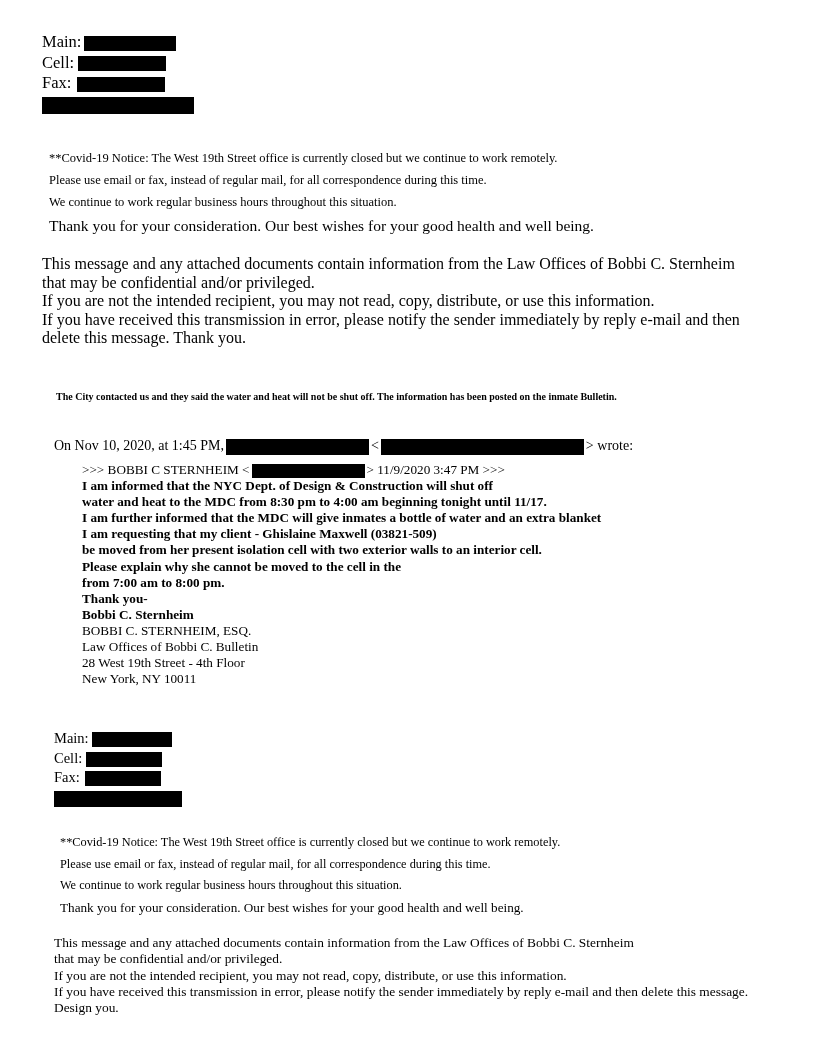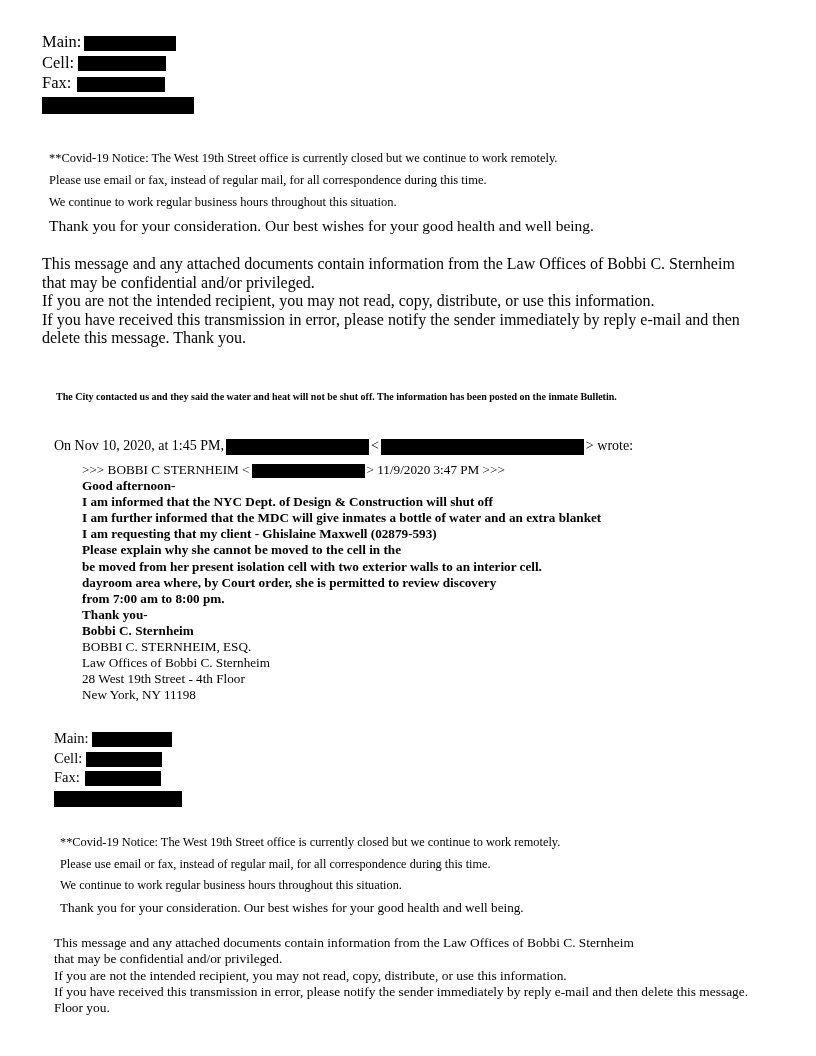--- a/index.html
+++ b/index.html
@@ -169,36 +169,35 @@
 
   <div id="reply-header">
     <span>On Nov 10, 2020, at 1:45 PM,</span><span class="redact r1"></span><span>&lt;</span><span class="redact r2"></span><span>&gt;</span> <span>wrote:</span>
   </div>
 
   <div id="city-note" class="line">The City contacted us and they said the water and heat will not be shut off. The information has been posted on the inmate Bulletin.</div>
 
   <div id="quoted">
     <div class="qhead line"><span>&gt;&gt;&gt; BOBBI C STERNHEIM &lt;</span><span class="redact r3"></span><span>&gt; 11/9/2020 3:47 PM &gt;&gt;&gt;</span></div>
     <div class="body">
-      <div class="line">Good afternoon-</div>
       <div class="line">I am informed that the NYC Dept. of Design &amp; Construction will shut off</div>
+      <div class="line">water and heat to the MDC from 8:30 pm to 4:00 am beginning tonight until 11/17.</div>
       <div class="line">I am further informed that the MDC will give inmates a bottle of water and an extra blanket</div>
-      <div class="line">I am requesting that my client - Ghislaine Maxwell (02879-593)</div>
+      <div class="line">I am requesting that my client - Ghislaine Maxwell (03821-509)</div>
+      <div class="line">be moved from her present isolation cell with two exterior walls to an interior cell.</div>
       <div class="line">Please explain why she cannot be moved to the cell in the</div>
-      <div class="line">be moved from her present isolation cell with two exterior walls to an interior cell.</div>
-      <div class="line">dayroom area where, by Court order, she is permitted to review discovery</div>
       <div class="line">from 7:00 am to 8:00 pm.</div>
       <div class="line">Thank you-</div>
       <div class="line">Bobbi C. Sternheim</div>
     </div>
     <div class="sig">
       <div class="line">BOBBI C. STERNHEIM, ESQ.</div>
-      <div class="line">Law Offices of Bobbi C. Sternheim</div>
+      <div class="line">Law Offices of Bobbi C. Bulletin</div>
       <div class="line">28 West 19th Street - 4th Floor</div>
-      <div class="line">New York, NY 11198</div>
+      <div class="line">New York, NY 10011</div>
     </div>
   </div>
 
   <div id="contact-bottom">
     <div class="line"><span class="lbl">Main:</span><span class="redact r-main"></span></div>
     <div class="line"><span class="lbl">Cell:</span><span class="redact r-cell"></span></div>
     <div class="line"><span class="lbl">Fax:</span><span class="redact r-fax"></span></div>
     <div class="block-redact r-email"></div>
   </div>
 
@@ -207,16 +206,16 @@
     <div class="line">Please use email or fax, instead of regular mail, for all correspondence during this time.</div>
     <div class="line">We continue to work regular business hours throughout this situation.</div>
     <div class="line thanks">Thank you for your consideration. Our best wishes for your good health and well being.</div>
   </div>
 
   <div id="confidential-bottom">
     <div class="line">This message and any attached documents contain information from the Law Offices of Bobbi C. Sternheim</div>
     <div class="line">that may be confidential and/or privileged.</div>
     <div class="line">If you are not the intended recipient, you may not read, copy, distribute, or use this information.</div>
     <div class="line">If you have received this transmission in error, please notify the sender immediately by reply e-mail and then delete this message.</div>
-    <div class="line">Floor you.</div>
+    <div class="line">Design you.</div>
   </div>
 
 </div>
 
 </body></html>

